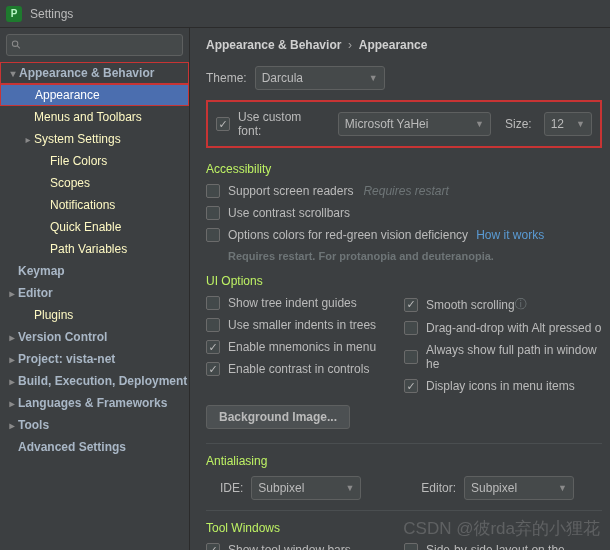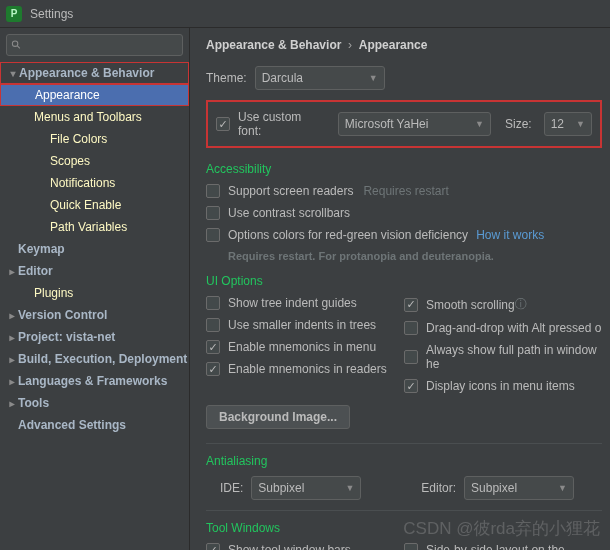--- a/index.html
+++ b/index.html
@@ -25,24 +25,24 @@
 .content { flex: 1; padding: 10px 8px 8px 16px; overflow: hidden; }
 .breadcrumb { color: #a0a0a0; margin-bottom: 14px; }
 .breadcrumb b { color: #d0d0d0; font-weight: bold; }
 .row { display: flex; align-items: center; margin-bottom: 10px; }
 .row label { margin-right: 8px; }
 .select { background: #45494a; border: 1px solid #5e6060; border-radius: 3px; height: 24px; display: flex; align-items: center; padding: 0 6px; color: #bbb; position: relative; }
 .select .sel-arrow { margin-left: auto; font-size: 9px; color: #8a8a8a; padding-left: 8px; }
 .redbox2 { border: 2px solid #c83434; padding: 8px; margin-bottom: 14px; }
 .checkbox { width: 14px; height: 14px; border: 1px solid #6b6b6b; background: #43494a; border-radius: 2px; display: inline-flex; align-items: center; justify-content: center; margin-right: 8px; flex-shrink: 0; }
 .checkbox.checked::before { content: "✓"; color: #bbbbbb; font-size: 11px; line-height: 1; }
-.section-title { color: #22c55e; margin: 12px 0 8px 0; }
+.section-title { color: #bef264; margin: 12px 0 8px 0; }
 .opt { display: flex; align-items: center; margin-bottom: 8px; }
 .opt .lbl { color: #bbbbbb; }
-.muted { color: #6e7577; margin-left: 10px; }
+.muted { color: #6e7577; margin-left: 10px; font-style: italic; }
 .link { color: #5a9bd4; margin-left: 8px; cursor: pointer; }
 .hint { font-size: 11px; color: #6e7577; font-weight: bold; }
 .two-col { display: flex; }
 .two-col .col { flex: 1; }
 .btn { background: #4c5052; border: 1px solid #5e6060; border-radius: 3px; height: 24px; padding: 0 12px; display: inline-flex; align-items: center; color: #bbbbbb; cursor: pointer; margin-top: 4px; font-weight: bold; }
 .sep { border-top: 1px solid #4a4e50; margin: 6px 0 10px 0; }
 .watermark { position: absolute; bottom: 10px; right: 10px; color: rgba(200,200,200,0.25); font-size: 17px; pointer-events: none; }
 </style>
 </head>
 <body>
@@ -67,20 +67,24 @@
           <span>Appearance &amp; Behavior</span>
         </div>
         <div class="tree-item level2 selected redbox">
           <span class="arrow none"></span>
           <span>Appearance</span>
         </div>
         <div class="tree-item level2">
           <span class="arrow none"></span>
           <span>Menus and Toolbars</span>
         </div>
+        <div class="tree-item level2">
+          <span class="arrow right"></span>
+          <span>System Settings</span>
+        </div>
         <div class="tree-item level3">
           <span class="arrow none"></span>
           <span>File Colors</span>
         </div>
         <div class="tree-item level3">
           <span class="arrow none"></span>
           <span>Scopes</span>
         </div>
         <div class="tree-item level3">
           <span class="arrow none"></span>
@@ -193,21 +197,21 @@
           <div class="opt">
             <span class="checkbox"></span>
             <span class="lbl">Use smaller indents in trees</span>
           </div>
           <div class="opt">
             <span class="checkbox checked"></span>
             <span class="lbl">Enable mnemonics in menu</span>
           </div>
           <div class="opt">
             <span class="checkbox checked"></span>
-            <span class="lbl">Enable mnemonics in readers</span>
+            <span class="lbl">Enable contrast in controls</span>
           </div>
         </div>
       <div class="col" id="ui-right">
           <div class="opt">
             <span class="checkbox checked"></span>
             <span class="lbl">Smooth scrolling</span>
             <span style="color: rgb(110, 117, 119);"> ⓘ</span>
           </div>
           <div class="opt">
             <span class="checkbox"></span>

